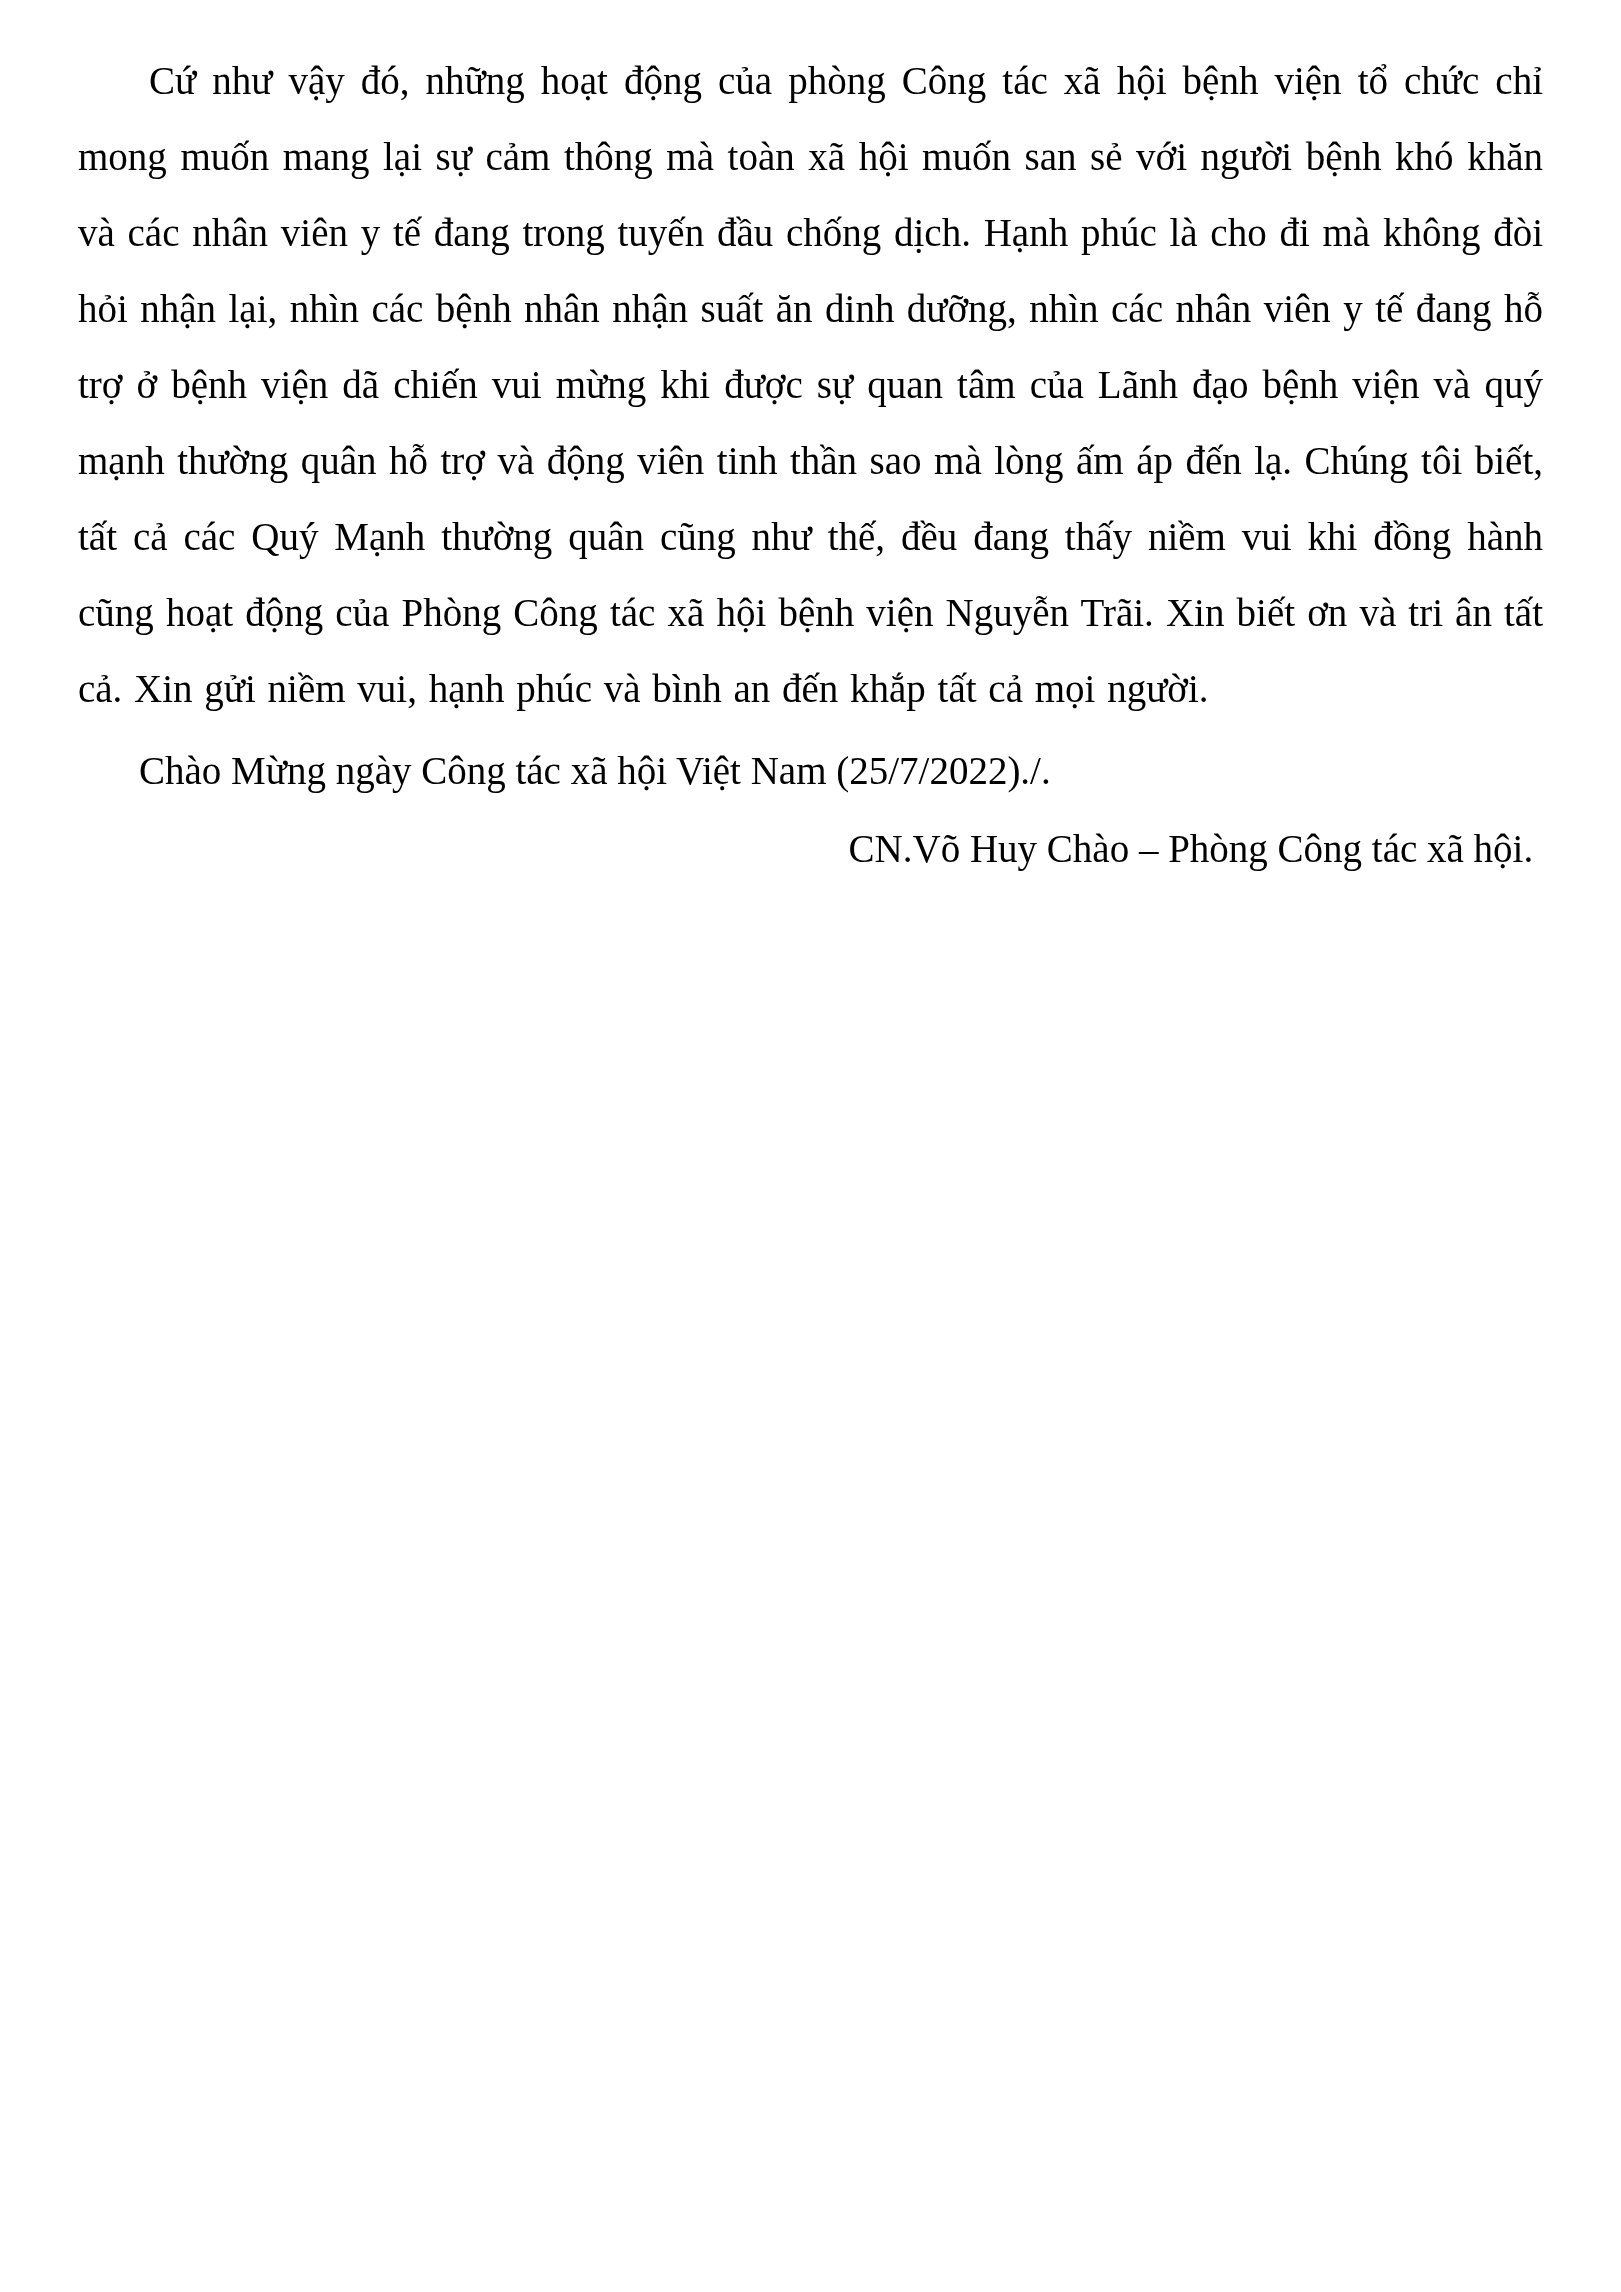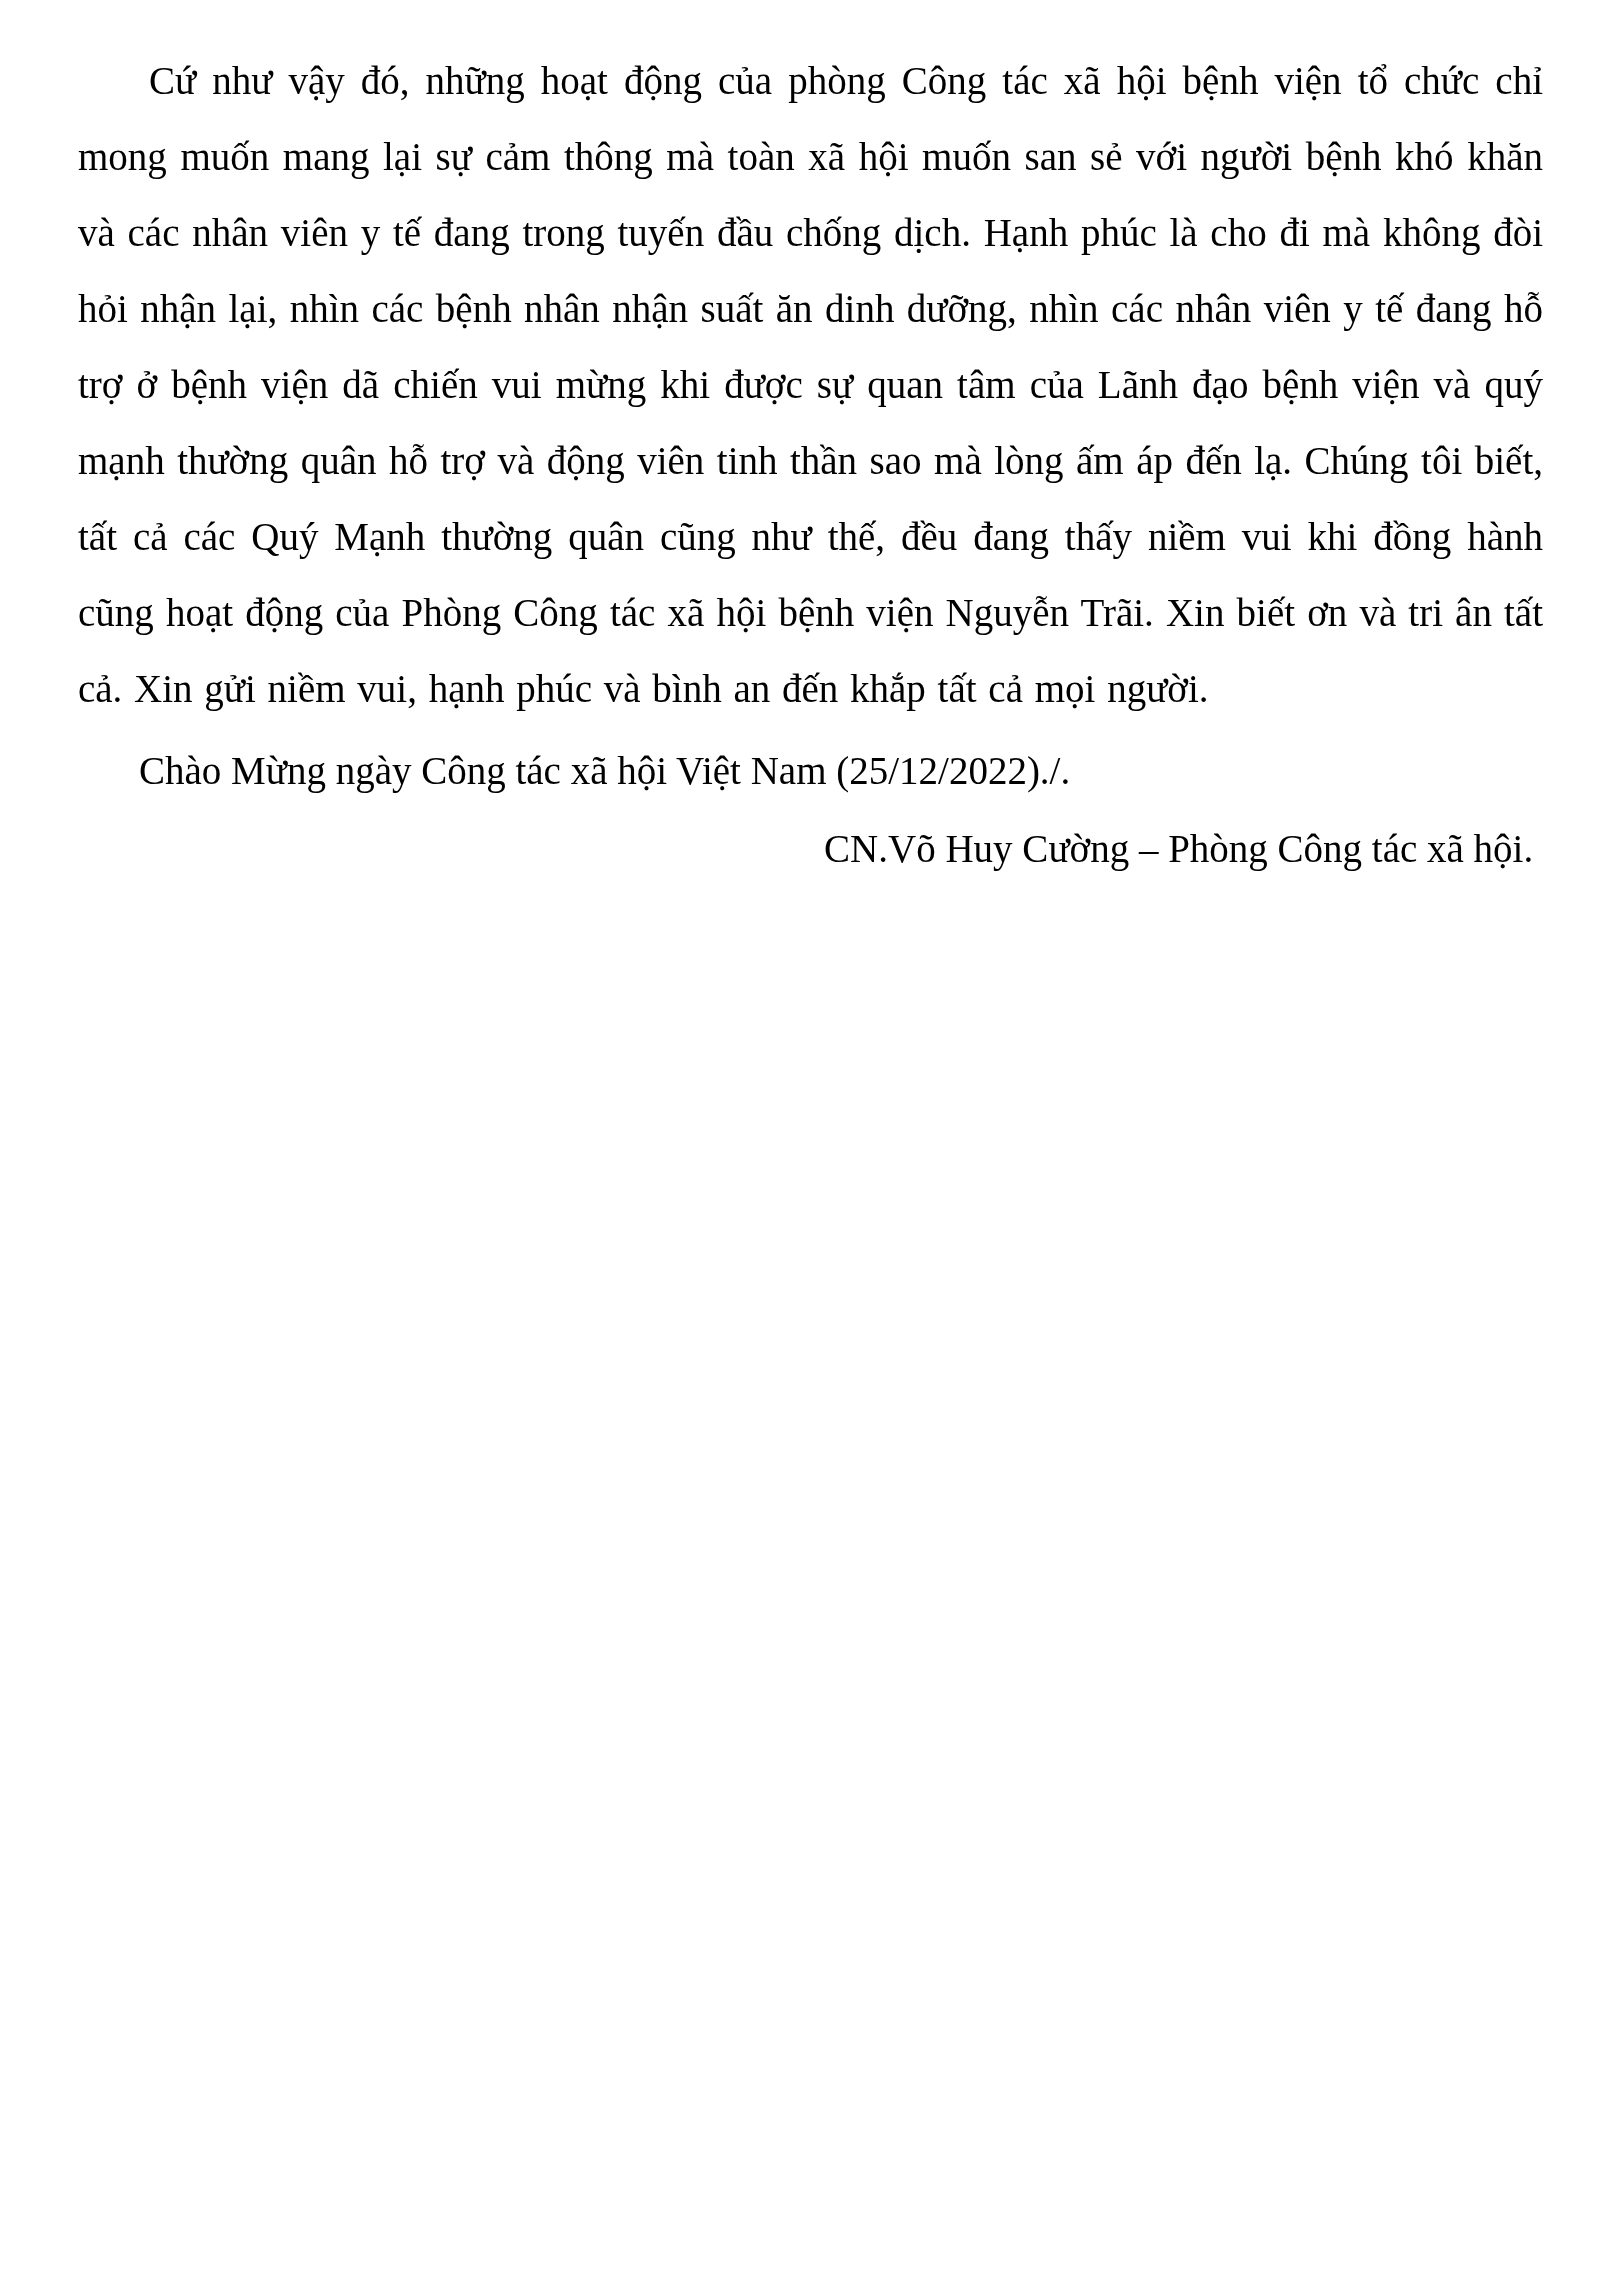--- a/index.html
+++ b/index.html
@@ -40,17 +40,17 @@
     margin-top: 2px;
     padding-right: 9.8px;
   }
 </style>
 </head>
 <body>
 
 <div class="page">
   <div class="doc-body">
     <p class="para-main">Cứ như vậy đó, những hoạt động của phòng Công tác xã hội bệnh viện tổ chức chỉ mong muốn mang lại sự cảm thông mà toàn xã hội muốn san sẻ với người bệnh khó khăn và các nhân viên y tế đang trong tuyến đầu chống dịch. Hạnh phúc là cho đi mà không đòi hỏi nhận lại, nhìn các bệnh nhân nhận suất ăn dinh dưỡng, nhìn các nhân viên y tế đang hỗ trợ ở bệnh viện dã chiến vui mừng khi được sự quan tâm của Lãnh đạo bệnh viện và quý mạnh thường quân hỗ trợ và động viên tinh thần sao mà lòng ấm áp đến lạ. Chúng tôi biết, tất cả các Quý Mạnh thường quân cũng như thế, đều đang thấy niềm vui khi đồng hành cũng hoạt động của Phòng Công tác xã hội bệnh viện Nguyễn Trãi. Xin biết ơn và tri ân tất cả. Xin gửi niềm vui, hạnh phúc và bình an đến khắp tất cả mọi người.</p>
-    <p class="para-greeting">Chào Mừng ngày Công tác xã hội Việt Nam (25/12/2022)./.</p>
-    <p class="para-signature">CN.Võ Huy Cường – Phòng Công tác xã hội.</p>
+    <p class="para-greeting">Chào Mừng ngày Công tác xã hội Việt Nam (25/7/2022)./.</p>
+    <p class="para-signature">CN.Võ Huy Chào – Phòng Công tác xã hội.</p>
   </div>
 </div>
 
 
 </body></html>

